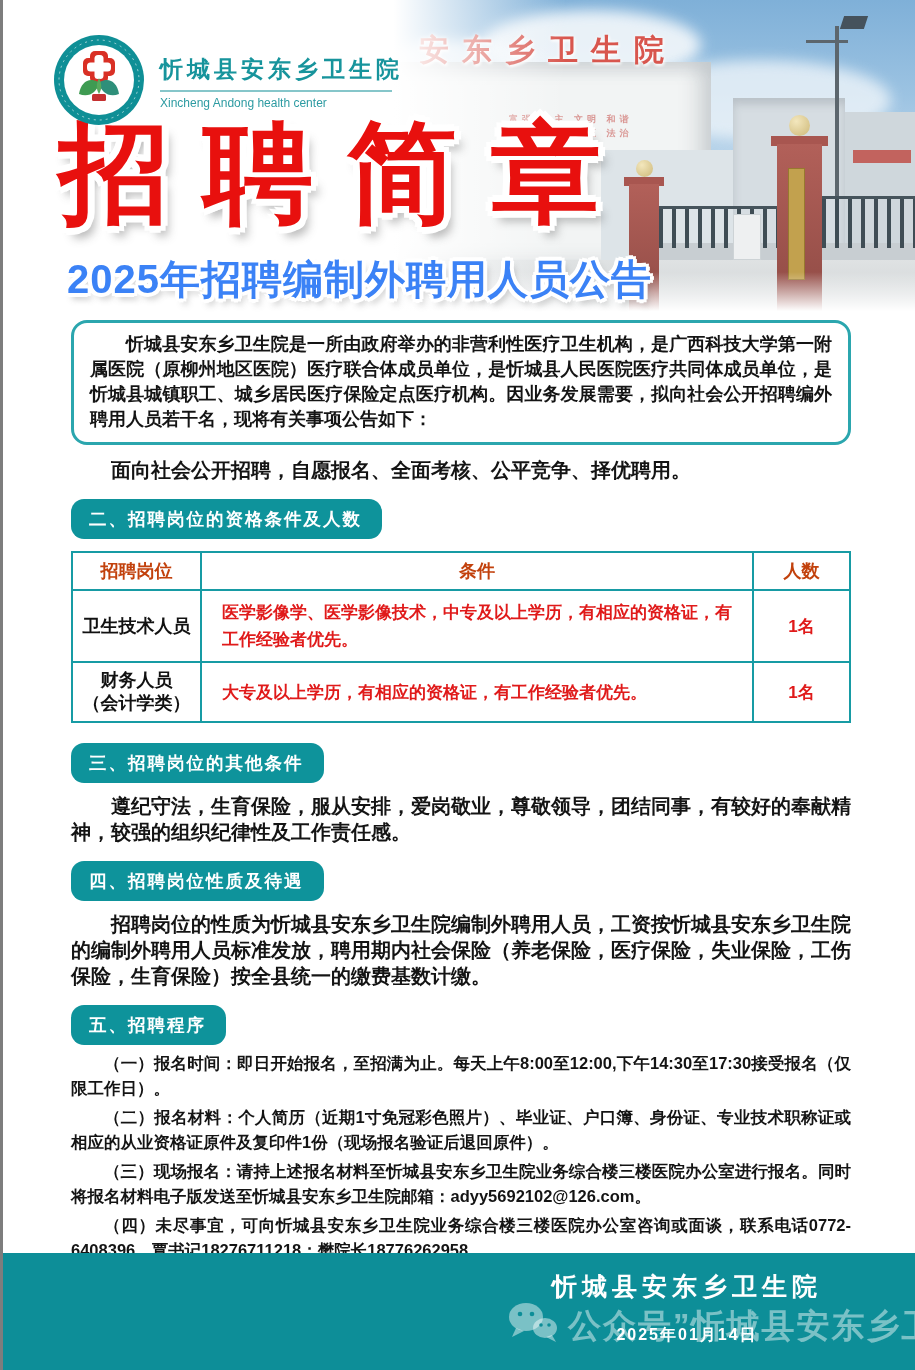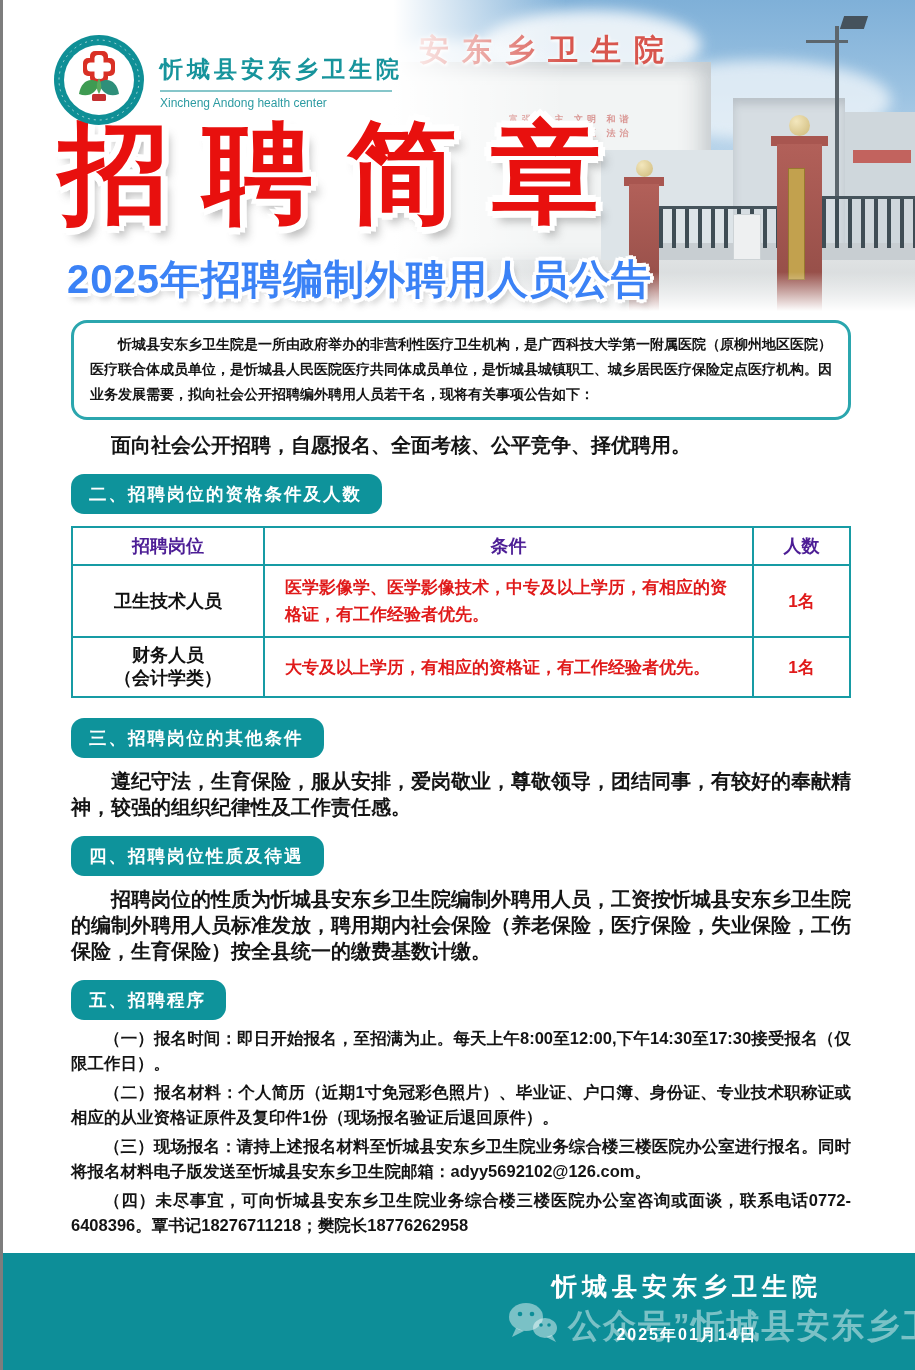--- a/index.html
+++ b/index.html
@@ -53,28 +53,28 @@
   
   .hero-title{position:absolute;left:56px;top:112px;z-index:4;font-size:110px;font-weight:900;color:#e8100e;
       letter-spacing:34px;white-space:nowrap;line-height:1.1;
       text-shadow:-5px -5px 0 #fff,5px -5px 0 #fff,-5px 5px 0 #fff,5px 5px 0 #fff,-7px 0 0 #fff,7px 0 0 #fff,0 -7px 0 #fff,0 7px 0 #fff,7px 10px 10px rgba(70,70,70,.4);}
   .hero-sub{position:absolute;left:64px;top:252px;z-index:4;font-size:40px;font-weight:900;color:#3b82f6;
       letter-spacing:1px;white-space:nowrap;
       text-shadow:-3px -3px 0 #fff,3px -3px 0 #fff,-3px 3px 0 #fff,3px 3px 0 #fff,-4px 0 0 #fff,4px 0 0 #fff,0 -4px 0 #fff,0 4px 0 #fff,4px 6px 6px rgba(80,80,80,.35);}
   
   .content{position:absolute;left:68px;top:320px;width:780px;z-index:3;color:#141414;}
   .intro-box{border:3px solid #2ba6ae;border-radius:16px;padding:9px 16px 10px;margin-bottom:12px;}
-  .intro{margin:0;font-size:14px;line-height:25px;font-weight:600;text-indent:2em;text-align:justify;}
+  .intro{margin:0;font-size:18px;line-height:25px;font-weight:600;text-indent:2em;text-align:justify;}
   .badge{display:inline-block;background:#0e939b;color:#ffffff;font-weight:bold;font-size:17.5px;
          padding:8px 20px 8px 18px;border-radius:13px;letter-spacing:2px;margin:8px 0 6px;}
   .para{margin:4px 0 8px;font-size:20px;line-height:26px;font-weight:600;text-indent:2em;text-align:justify;}
   table.jobs{width:100%;border-collapse:collapse;margin:6px 0 12px;}
   table.jobs th,table.jobs td{border:2px solid #179ba4;}
-  table.jobs th{height:38px;font-size:18px;font-weight:bold;color:#4c1d95;}
-  td.post{width:192px;text-align:center;font-size:18px;font-weight:bold;color:#111;line-height:23px;}
+  table.jobs th{height:38px;font-size:18px;font-weight:bold;color:#c2410c;}
+  td.post{width:129px;text-align:center;font-size:18px;font-weight:bold;color:#111;line-height:23px;}
   td.req{padding:8px 20px;font-size:17px;font-weight:bold;color:#e01a1a;line-height:27px;text-align:left;}
   td.cnt{width:97px;text-align:center;font-size:17px;font-weight:bold;color:#e01a1a;}
   tr.r1 td{height:60px;}
   tr.r2 td{height:60px;}
   .items p{margin:0 0 4px;font-size:16.5px;line-height:25px;font-weight:600;text-indent:2em;text-align:justify;}
   
   .footer{position:absolute;left:0;right:0;bottom:0;height:117px;background:#0d8e98;z-index:6;}
   .footer-sign{position:absolute;top:17px;right:68px;width:320px;text-align:center;color:#ffffff;font-weight:bold;}
   .footer-org{font-size:25px;letter-spacing:5px;}
   .footer-date{font-size:16px;letter-spacing:2px;margin-top:22px;}

